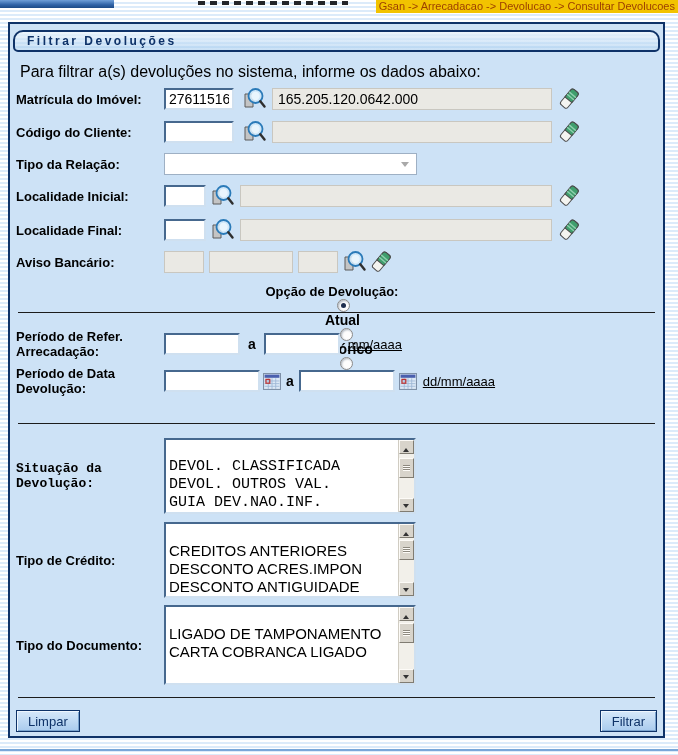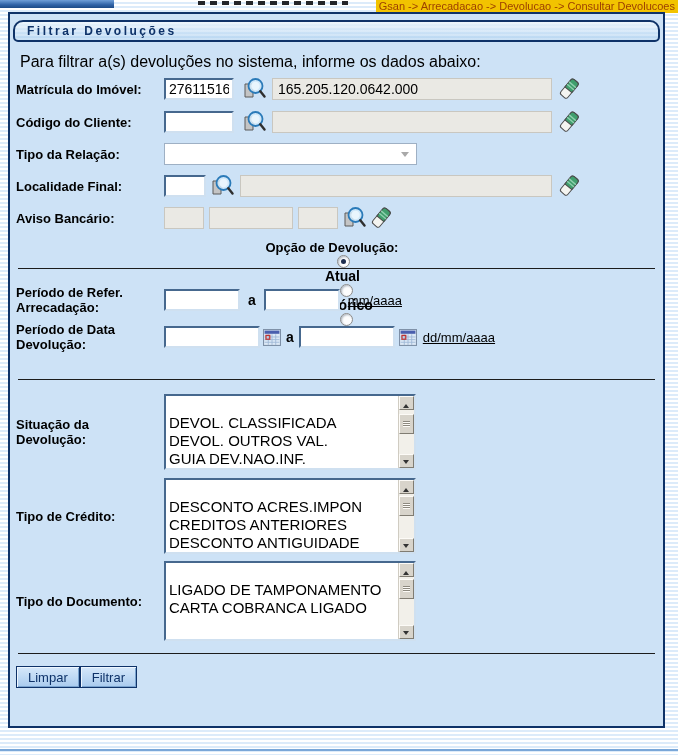--- a/index.html
+++ b/index.html
@@ -10,21 +10,21 @@
   }
   
   .hdr-bar{position:absolute;left:0;top:0;width:114px;height:8px;
     background:linear-gradient(180deg,#6f9fd8 0,#2f62a6 60%,#1c4a86 100%);}
   .hdr-clip{position:absolute;left:198px;top:1px;width:150px;height:4px;
     background:repeating-linear-gradient(90deg,#23252a 0 7px,transparent 7px 12px);}
   .breadcrumb{position:absolute;top:0;right:0;height:13px;line-height:13px;
     background:#f2c300;color:#9c3f00;font-size:11px;padding:0 3px;white-space:nowrap;}
   .btm-line{position:absolute;left:0;top:749px;width:678px;height:2px;background:#7aa7d8;}
   
-  .panel{position:absolute;left:8px;top:12px;width:657px;height:716px;box-sizing:border-box;
+  .panel{position:absolute;left:8px;top:22px;width:657px;height:716px;box-sizing:border-box;
     background:#cde2f6;border:2px solid #0e3268;}
   .panel-title{margin:6px 3px 0;height:22px;box-sizing:border-box;
     border:2px solid #0e3268;border-radius:10px 10px 5px 5px;
     background:repeating-linear-gradient(180deg,rgba(255,255,255,.25) 0 2px,rgba(0,0,0,0) 2px 4px),
                linear-gradient(180deg,#e6f2fc 0%,#b7d6f2 100%);
     display:flex;align-items:center;}
   .panel-title span{font-size:12px;font-weight:bold;letter-spacing:2.5px;color:#0e3268;padding-left:12px;}
   .intro{margin:11px 0 0 10px;font-size:16px;height:15px;}
   
   .row{display:flex;align-items:center;margin-left:6px;}
@@ -37,21 +37,21 @@
   .icon{display:inline-flex;flex:none;}
   .r-matricula{margin-top:9px;height:24px;}
   .r-cliente{margin-top:9px;height:24px;}
   .r-relacao{margin-top:9px;height:22px;}
   .r-loc1{margin-top:8px;height:26px;}
   .r-loc2{margin-top:8px;height:26px;}
   .r-aviso{margin-top:8px;height:22px;}
   .r-opcao{margin-top:11px;height:15px;flex-direction:column;}
   .r-refer{margin-top:16px;height:30px;}
   .r-data{margin-top:7px;height:30px;}
-  .r-situacao{margin-top:14px;}
+  .r-situacao{margin-top:14px;font-family:Liberation Mono, monospace;}
   .r-credito{margin-top:8px;}
   .r-documento{margin-top:7px;}
   hr.sep{border:none;border-top:1px solid #1c1c1c;margin:0 8px;height:0;}
   .sep1{margin-top:13px !important;}
   .sep2{margin-top:27px !important;}
   .sep3{margin-top:12px !important;}
   
   .ddl{width:253px;height:22px;box-sizing:border-box;background:#fff;border:1px solid #9eb0c4;
     display:flex;align-items:center;justify-content:flex-end;cursor:default;}
   .ddl-arrow{width:0;height:0;border:4px solid transparent;border-top:5px solid #a9a9a9;
@@ -75,21 +75,21 @@
     border:1px solid;border-color:#fdfbf7 #807c72 #807c72 #fdfbf7;}
   .sb-up{top:0;} .sb-dn{bottom:0;}
   .sb-btn::after{content:"";position:absolute;left:3px;width:0;height:0;border:3px solid transparent;}
   .sb-up::after{top:4px;border-bottom:4px solid #333;}
   .sb-dn::after{top:5px;border-top:4px solid #333;}
   .sb-thumb{position:absolute;left:0;top:16px;width:15px;height:20px;background:#d8d4cb;box-sizing:border-box;
     border:1px solid;border-color:#fdfbf7 #807c72 #807c72 #fdfbf7;}
   .sb-thumb::after{content:"";position:absolute;left:3px;top:6px;width:7px;height:6px;
     background:repeating-linear-gradient(180deg,#8d897f 0 1px,#fdfbf7 1px 2px);}
   
-  .actions{display:flex;justify-content:flex-start;margin:12px 6px 0;}
+  .actions{display:flex;justify-content:space-between;margin:12px 6px 0;}
   .btn{height:22px;background:linear-gradient(180deg,#d6e8fa,#a9cbee);border:1px solid #0e3268;
     color:#0e3268;font-size:13px;font-family:"Liberation Sans",sans-serif;
     box-shadow:inset 1px 1px 0 #eef6fe,inset -1px -1px 0 #79a3cf;padding:0 11px;cursor:pointer;}
 </style>
 </head>
 <body>
 
 <div class="hdr-bar"></div>
 <div class="hdr-clip"></div>
 <div class="breadcrumb">Gsan -&gt; Arrecadacao -&gt; Devolucao -&gt; Consultar Devolucoes</div>
@@ -152,20 +152,43 @@
   </div>
 
   <div class="row r-relacao">
     <div class="lbl">Tipo da Relação:</div>
     <div class="ddl">
       <span></span>
       <span class="ddl-arrow"></span>
     </div>
   </div>
 
+  <div class="row r-loc1">
+    <div class="lbl">Localidade Inicial:</div>
+    <input class="inp" style="width: 42px;" value="">
+    <span class="icon" style="margin-left:4px;">
+      <svg width="24" height="24" viewBox="0 0 24 24">
+        <path d="M3 7 h8 v13 h-8 z" fill="#c4c4c4" stroke="#5a5a5a" stroke-width="1"></path>
+        <circle cx="13.5" cy="9" r="7" fill="#cfe7f9" fill-opacity="0.85" stroke="#2a7ab8" stroke-width="1.8"></circle>
+        <circle cx="13.5" cy="9" r="4.2" fill="#e9f5fd"></circle>
+        <line x1="18.3" y1="14.2" x2="22.5" y2="19.5" stroke="#2f2f2f" stroke-width="2.4" stroke-linecap="round"></line>
+      </svg>
+    </span>
+    <div class="ro" style="width:312px;margin-left:6px;"></div>
+    <span class="icon" style="margin-left:6px;">
+      <svg width="22" height="24" viewBox="0 0 22 24">
+          <g transform="rotate(40 11 12)">
+        <rect x="6.5" y="1.5" width="9" height="20" rx="2.5" fill="#f4f4f0" stroke="#4a4a4a"></rect>
+        <path d="M6.5 4 a2.5 2.5 0 0 1 2.5 -2.5 h4 a2.5 2.5 0 0 1 2.5 2.5 v9 h-9 z" fill="#3f9e6d" stroke="#4a4a4a"></path>
+        <line x1="6.5" y1="6.5" x2="15.5" y2="6.5" stroke="#8fd0ae" stroke-width="1.4"></line>
+        <line x1="6.5" y1="9.5" x2="15.5" y2="9.5" stroke="#8fd0ae" stroke-width="1.4"></line>
+      </g>
+        </svg>
+    </span>
+  </div>
 
   <div class="row r-loc2">
     <div class="lbl">Localidade Final:</div>
     <input class="inp" style="width: 42px;" value="">
     <span class="icon" style="margin-left:4px;">
       <svg width="24" height="24" viewBox="0 0 24 24">
         <path d="M3 7 h8 v13 h-8 z" fill="#c4c4c4" stroke="#5a5a5a" stroke-width="1"></path>
         <circle cx="13.5" cy="9" r="7" fill="#cfe7f9" fill-opacity="0.85" stroke="#2a7ab8" stroke-width="1.8"></circle>
         <circle cx="13.5" cy="9" r="4.2" fill="#e9f5fd"></circle>
         <line x1="18.3" y1="14.2" x2="22.5" y2="19.5" stroke="#2f2f2f" stroke-width="2.4" stroke-linecap="round"></line>
@@ -280,22 +303,22 @@
         <div class="sb-btn sb-dn"></div>
       </div>
     </div>
   </div>
 
   <div class="row r-credito">
     <div class="lbl">Tipo de Crédito:</div>
     <div class="listbox" style="height:76px;">
       <div class="lb-opts">
         <div class="opt"></div>
+        <div class="opt">CREDITOS ANTERIORES</div>
         <div class="opt">DESCONTO ACRES.IMPON</div>
-        <div class="opt">CREDITOS ANTERIORES</div>
         <div class="opt">DESCONTO ANTIGUIDADE</div>
         <div class="opt">DESCONTO CONTRATO DEMAN</div>
       </div>
       <div class="sb">
         <div class="sb-btn sb-up"></div>
         <div class="sb-thumb"></div>
         <div class="sb-btn sb-dn"></div>
       </div>
     </div>
   </div>

